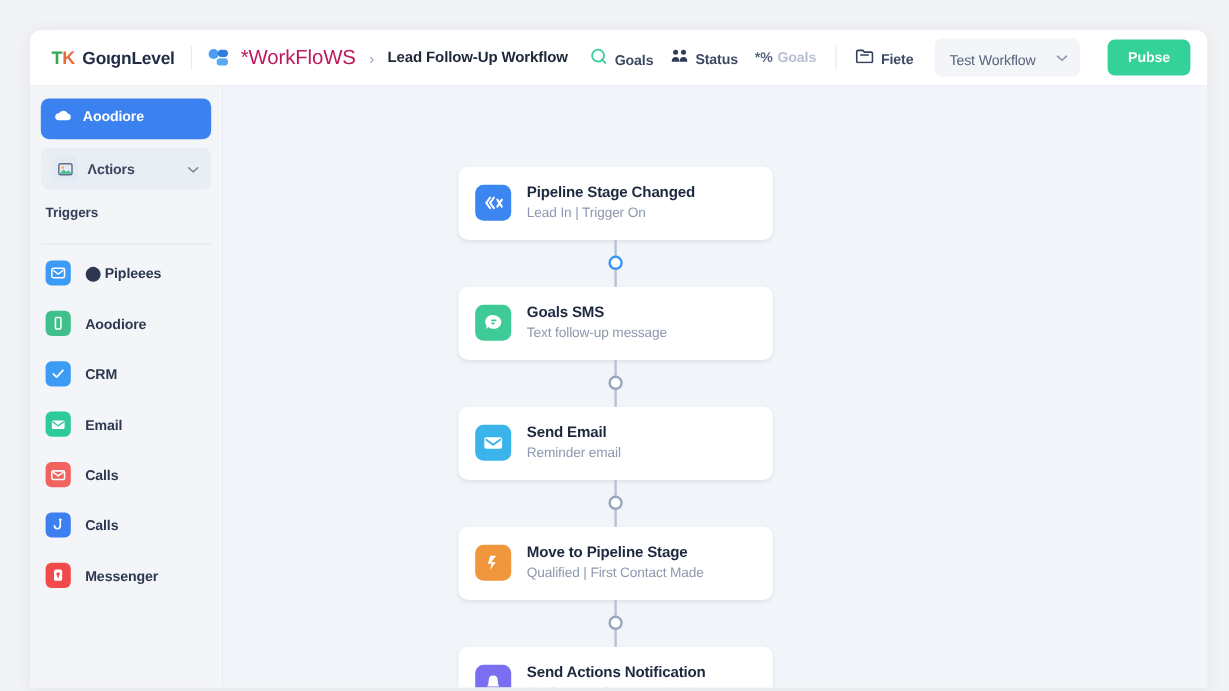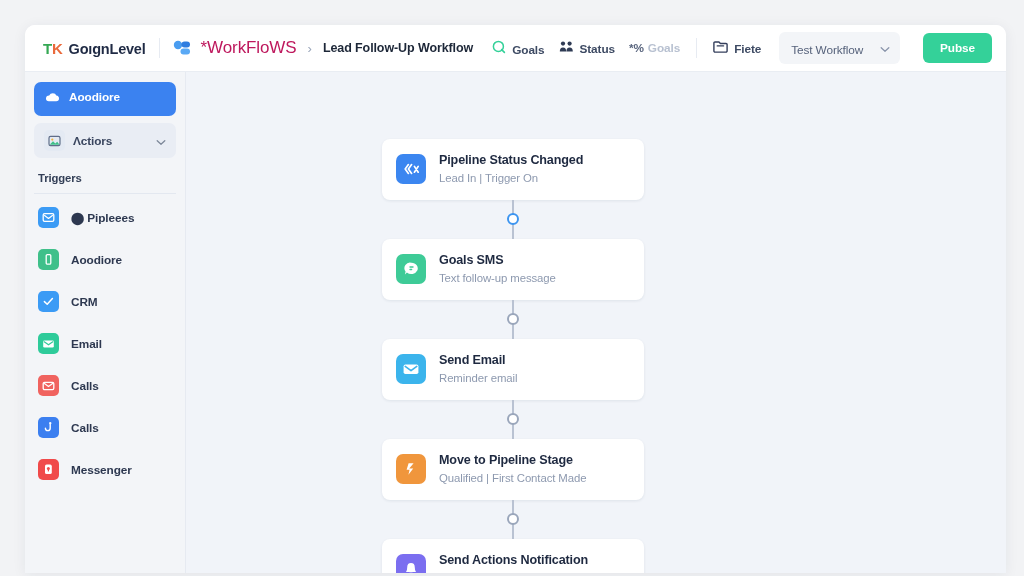--- a/index.html
+++ b/index.html
@@ -187,21 +187,21 @@
     font-size: 11.8px;
     font-weight: bold;
     color: #3a465f;
     letter-spacing: -0.1px;
   }
 
   .side-section-title {
     font-size: 11.3px;
     font-weight: bold;
     color: #333f57;
-    padding: 14px 4px 9px 4px;
+    padding: 14px 4px 19px 4px;
     border-bottom: 1px solid #e3e8f0;
     margin-bottom: 2px;
     letter-spacing: -0.1px;
   }
 
   .side-item {
     display: flex;
     align-items: center;
     gap: 12px;
     padding: 8px 4px;
@@ -496,21 +496,21 @@
 
         <div class="node">
           <span class="node-icon" style="background:#3b86f0;">
             <svg width="17" height="14" viewBox="0 0 17 14">
               <path d="M5.4 2.6 L2.2 7 L5.4 11.4" fill="none" stroke="#ffffff" stroke-width="1.7" stroke-linecap="round" stroke-linejoin="round"></path>
               <path d="M8.6 2.6 L5.4 7 L8.6 11.4" fill="none" stroke="#ffffff" stroke-width="1.7" stroke-linecap="round" stroke-linejoin="round"></path>
               <path d="M11.4 4.4 L15.2 10.2 M15.2 4.4 L11.4 10.2" fill="none" stroke="#ffffff" stroke-width="1.7" stroke-linecap="round"></path>
             </svg>
           </span>
           <div class="node-text">
-            <div class="node-title">Pipeline Status Changed</div>
+            <div class="node-title">Pipeline Stage Changed</div>
             <div class="node-sub">Lead In | Trigger On</div>
           </div>
         </div>
 
         <div class="connector">
           <div class="connector-line"></div>
           <div class="connector-dot active"></div>
         </div>
 
         <div class="node">

